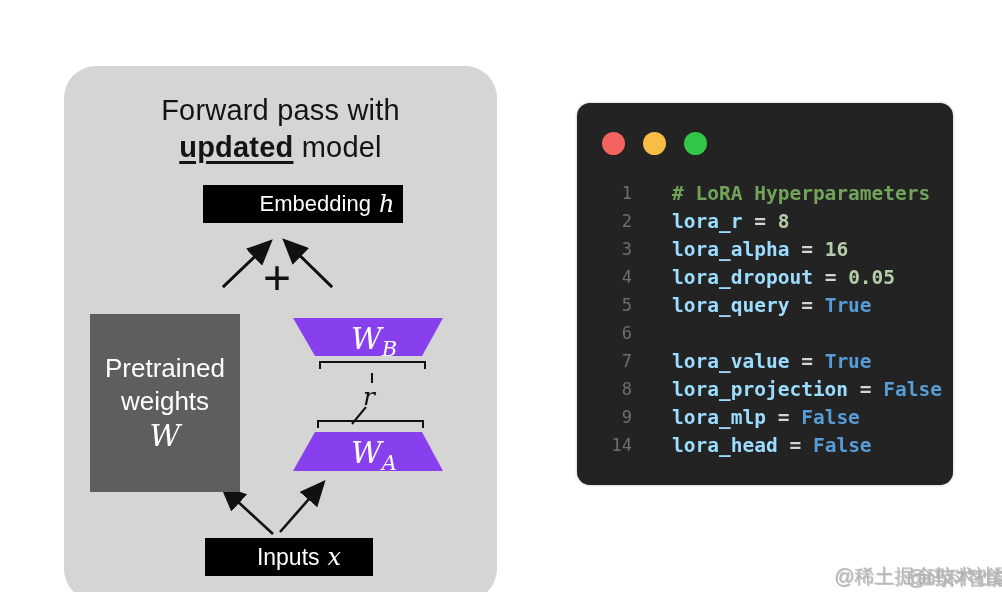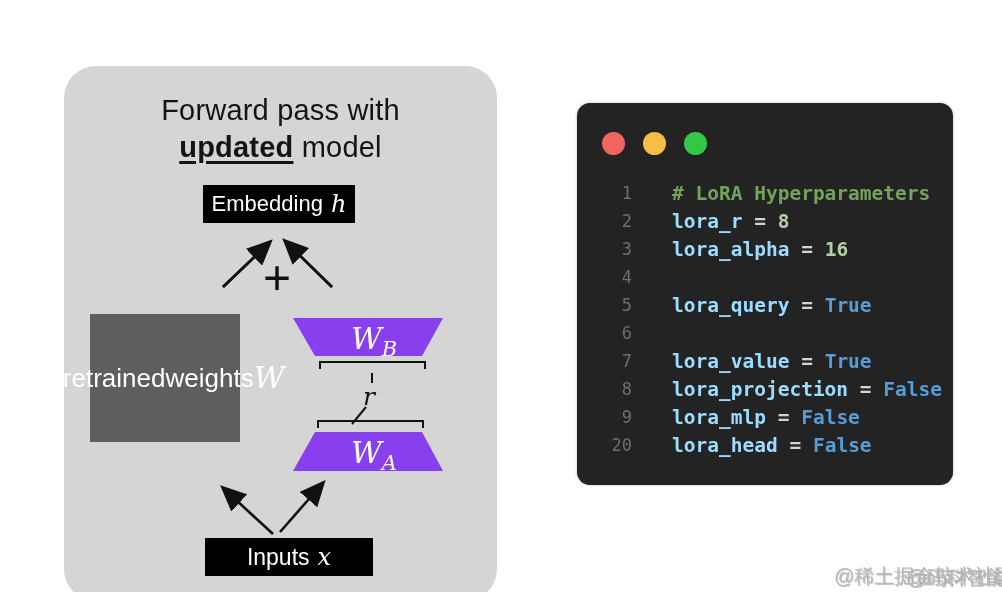--- a/index.html
+++ b/index.html
@@ -8,24 +8,24 @@
 
   
   .diagram{position:absolute;left:64px;top:27px;width:433px;height:535px;
            background:var(--container-gray);border-radius:32px;margin-top:39px;}
   .diagram-title{position:absolute;top:26px;left:0;width:100%;text-align:center;
                  font-size:29px;line-height:37px;color:#141414;letter-spacing:.2px;}
   .diagram-title .emph{font-weight:bold;text-decoration:underline;text-underline-offset:4px;
                        text-decoration-thickness:2.5px;}
   .node{position:absolute;display:flex;align-items:center;justify-content:center;color:#fff;}
   .node.black{background:var(--box-black);}
-  .embedding{left:139px;top:119px;width:152px;height:38px;font-size:22px;}
-  .inputs{left:141px;top:472px;width:168px;height:38px;font-size:23px;}
-  .pretrained{left:26px;top:248px;width:150px;height:128px;background:var(--pretrained-gray);
-              flex-direction:row;font-size:26px;line-height:33px;text-align:center;}
+  .embedding{left:139px;top:119px;width:152px;height:38px;font-size:22px;padding-left:48px;}
+  .inputs{left:141px;top:472px;width:148px;height:38px;font-size:23px;padding-left:20px;}
+  .pretrained{left:26px;top:248px;width:150px;height:178px;background:var(--pretrained-gray);
+              flex-direction:column;font-size:26px;line-height:33px;text-align:center;}
   .mathvar{font-family:"DejaVu Serif",serif;font-style:italic;}
   .embedding .mathvar,.inputs .mathvar{margin-left:8px;font-size:24px;}
   .pretrained .mathvar{font-size:30px;line-height:36px;}
 
   .overlay{position:absolute;left:0;top:0;width:433px;height:535px;}
   .arrow{stroke:#111;stroke-width:2.6;fill:none;}
   .annline{stroke:#111;stroke-width:2;fill:none;}
   .trap{fill:var(--lora-purple);}
   .trapLabel{fill:#ffffff;font-family:"DejaVu Serif",serif;font-style:italic;font-size:30px;}
   .trapLabel .sub{font-size:21px;}
@@ -129,20 +129,21 @@
         <div class="code-line">
           <span class="line-num">2</span>
           <span class="line-code"><span class="tok-var">lora_r</span><span class="tok-op"> = </span><span class="tok-num">8</span></span>
         </div>
         <div class="code-line">
           <span class="line-num">3</span>
           <span class="line-code"><span class="tok-var">lora_alpha</span><span class="tok-op"> = </span><span class="tok-num">16</span></span>
         </div>
         <div class="code-line">
           <span class="line-num">4</span>
+          <span class="line-code"><span class="tok-var">lora_dropout</span><span class="tok-op"> = </span><span class="tok-num">0.05</span></span>
         </div>
         <div class="code-line">
           <span class="line-num">5</span>
           <span class="line-code"><span class="tok-var">lora_query</span><span class="tok-op"> = </span><span class="tok-bool">True</span></span>
         </div>
         <div class="code-line">
           <span class="line-num">6</span>
         </div>
         <div class="code-line">
           <span class="line-num">7</span>
@@ -150,21 +151,21 @@
         </div>
         <div class="code-line">
           <span class="line-num">8</span>
           <span class="line-code"><span class="tok-var">lora_projection</span><span class="tok-op"> = </span><span class="tok-bool">False</span></span>
         </div>
         <div class="code-line">
           <span class="line-num">9</span>
           <span class="line-code"><span class="tok-var">lora_mlp</span><span class="tok-op"> = </span><span class="tok-bool">False</span></span>
         </div>
         <div class="code-line">
-          <span class="line-num">20</span>
+          <span class="line-num">14</span>
           <span class="line-code"><span class="tok-var">lora_head</span><span class="tok-op"> = </span><span class="tok-bool">False</span></span>
         </div>
       </div>
   </section>
 
   <div class="watermark">
     <span class="wm1">@稀土掘金技术社区</span>
     <span class="wm2">@码科智能</span>
   </div>
 

